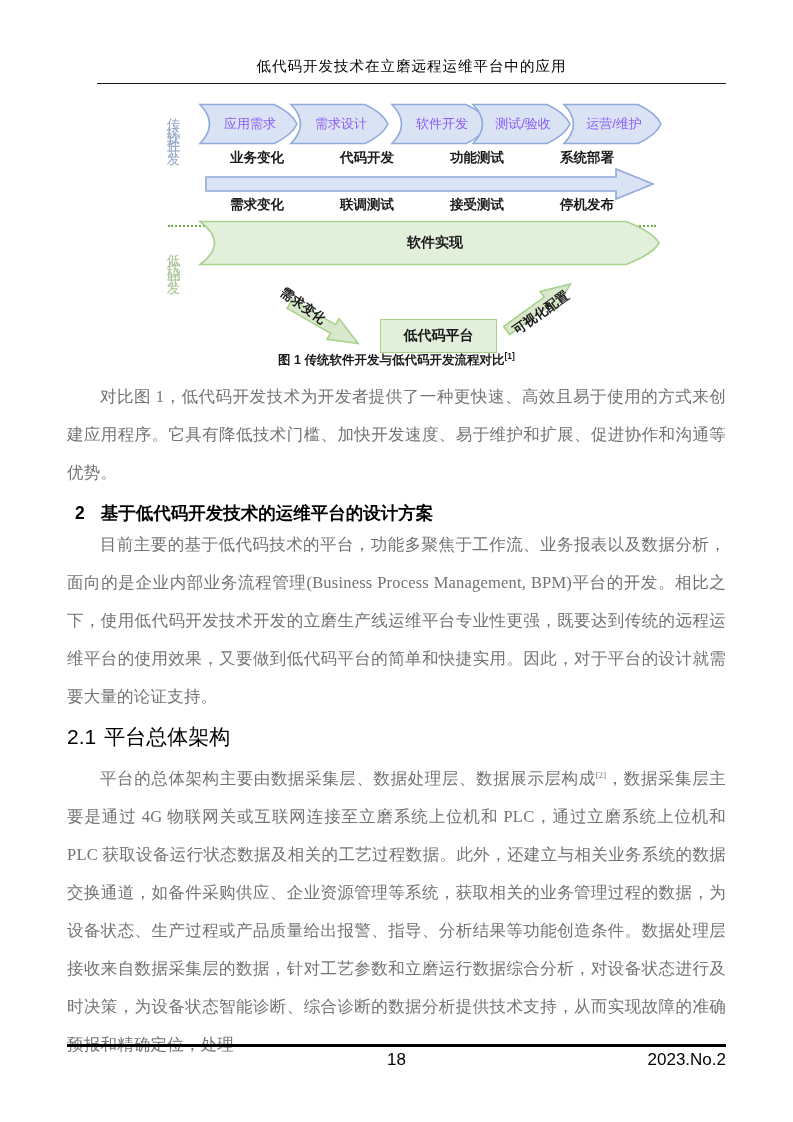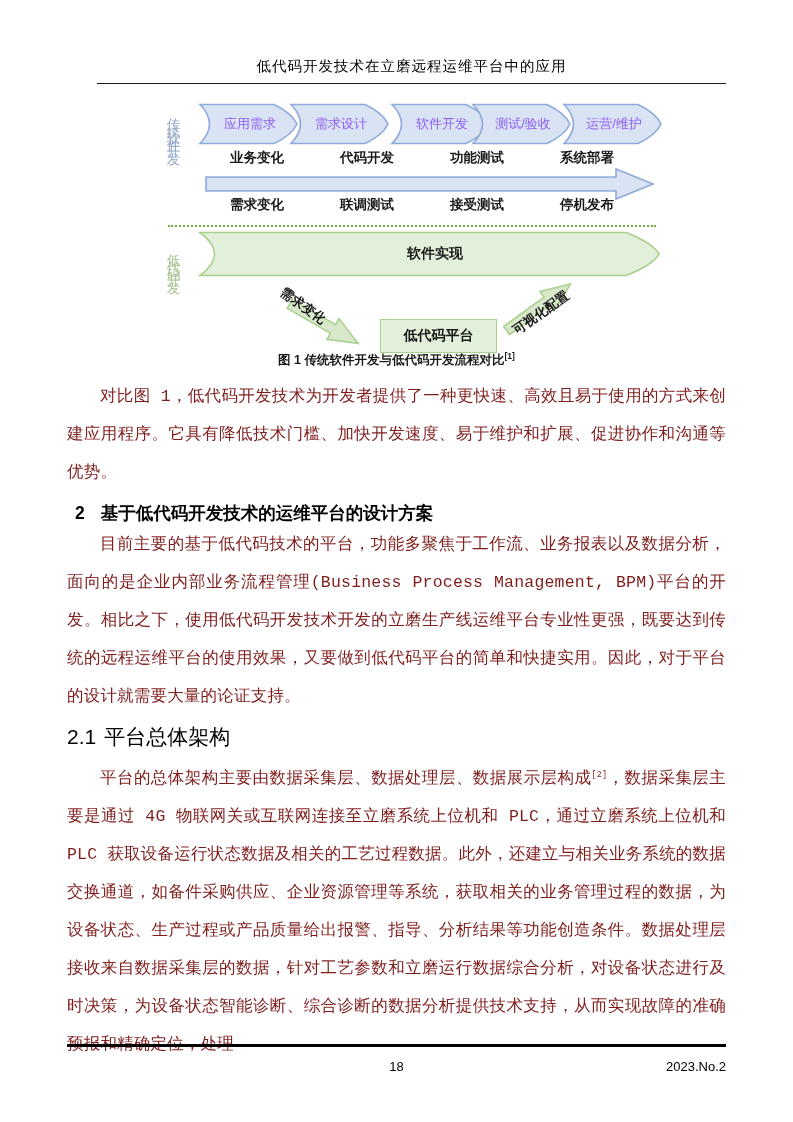--- a/index.html
+++ b/index.html
@@ -39,21 +39,21 @@
   .row-labels {
     position:absolute; left:202px; width:440px;
     display:flex; justify-content:space-around;
     font-weight:bold; font-size:13.5px; color:#1a1a1a;
   }
   .row-above { top:52px; }
   .row-below { top:99px; }
   .h-arrow { position:absolute; left:204px; top:69px; }
   .dotted-divider { position:absolute; left:168px; top:128px; width:488px; border-top:2.5px dotted #70ad47; }
 
-  .big-chev { position:absolute; left:198px; top:134px; width:464px; height:46px;text-align:center; }
+  .big-chev { position:absolute; left:198px; top:123px; width:464px; height:46px;text-align:center; }
   .big-chev svg { position:absolute; left:0; top:0; }
   .big-chev .lbl {
     position:absolute; left:30px; right:20px; top:0; bottom:0;
     display:flex; align-items:center; justify-content:center;
     font-weight:bold; font-size:14px; color:#1a1a1a;
   }
   .g-arrow { position:absolute; }
   .g-arrow-in  { left:288px; top:192px; transform:rotate(30deg); transform-origin:0 50%; }
   .g-arrow-out { left:497px; top:196px; transform:rotate(-36deg); transform-origin:50% 50%; }
   .diag-label {
@@ -72,42 +72,42 @@
     text-align:center; font-weight:bold; font-size:12.5px;
     font-family:"Liberation Sans","DejaVu Sans",sans-serif;
     margin-top:3px; color:#1a1a1a;
   }
   sup.ref { font-size:8.5px; vertical-align:super; line-height:0; }
 
   
   .bodytext { margin:0 67px; }
   .para {
     font-size:16.5px; line-height:38px; text-align:justify;
-    text-indent:2em; letter-spacing:0.2px; color:#7f1d1d;font-family:Liberation Mono, monospace;
+    text-indent:2em; letter-spacing:0.2px; color:#737373;
   }
   .p1 { margin-top:9px; }
   .h2 {
     font-family:"Liberation Sans","DejaVu Sans",sans-serif;
     font-weight:bold; font-size:17.5px; color:#000;
     margin-top:9px; margin-bottom:1px;margin-left:8px;
   }
   .h2 .num { margin-right:16px; }
   .h21 {
     font-family:"Liberation Sans","DejaVu Sans",sans-serif;
     font-weight:normal; font-size:21px; color:#000;
     margin-top:7px; margin-bottom:9px;
   }
   .h21 .num { margin-right:8px; }
 
   
   .footer { position:absolute; left:67px; right:67px; top:1044px; }
   .footer-rule { border-top:3px solid #000; }
   .footer-row {
-    position:relative; margin-top:12px; height:16px;
-    font-family:"Liberation Sans","DejaVu Sans",sans-serif; font-size:13px;
+    position:relative; margin-top:3px; height:16px;
+    font-family:"Liberation Sans","DejaVu Sans",sans-serif; font-size:17px;
   }
   .footer-page { position:absolute; left:0; right:0; text-align:center; }
   .footer-issue { position:absolute; right:0; top:0; }
 </style>
 </head>
 <body>
 
 <div class="page">
 
   <div class="header">

